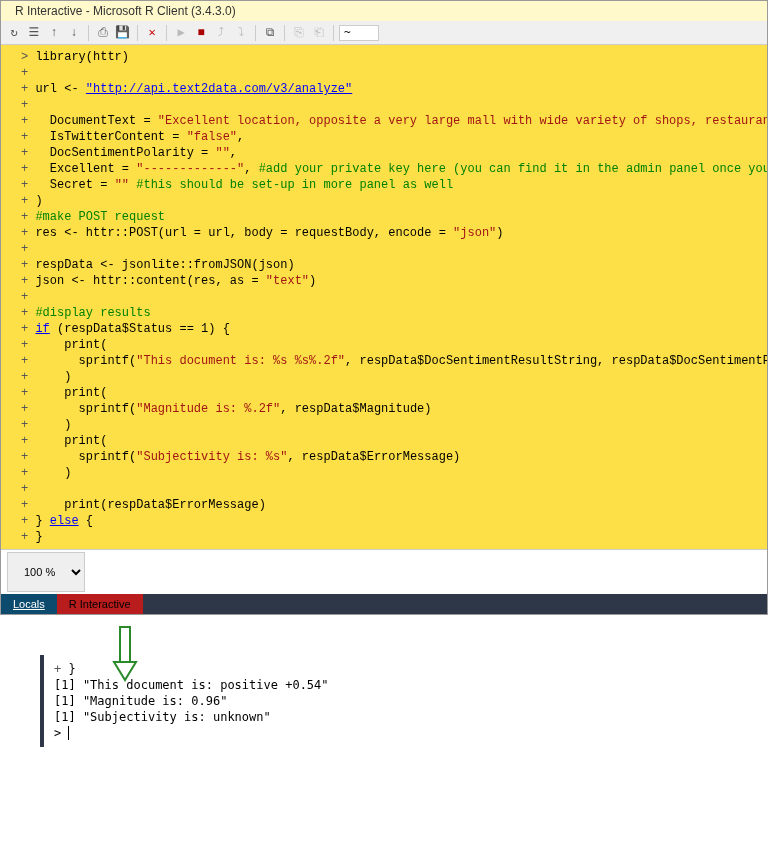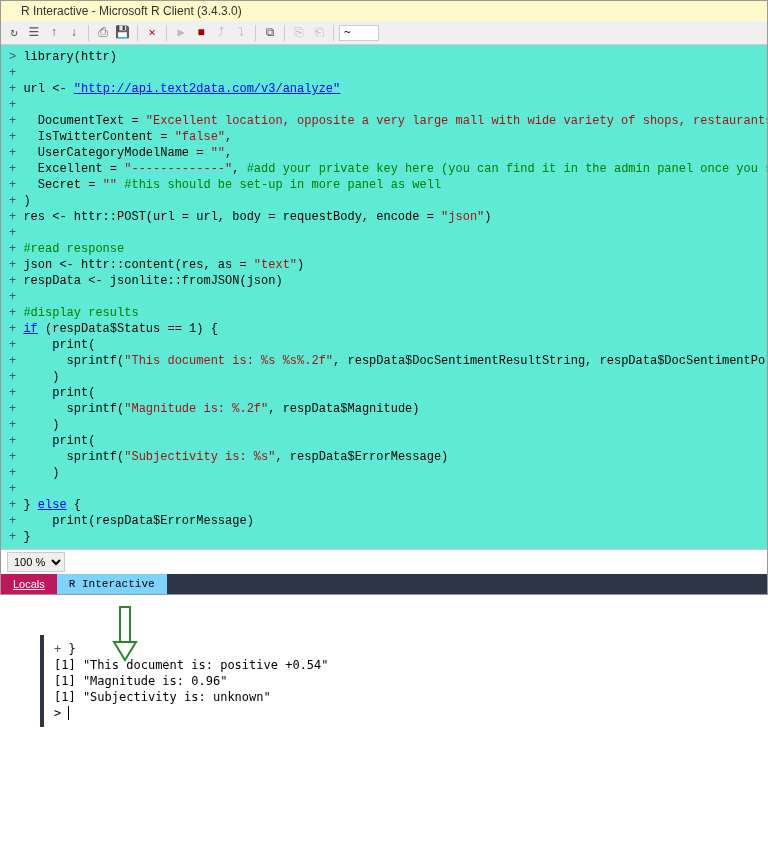--- a/index.html
+++ b/index.html
@@ -1,37 +1,37 @@
 <!DOCTYPE html>
 <html><head>
 <meta charset="utf-8">
 <style>
   * { box-sizing: border-box; margin: 0; padding: 0; }
   body { font-family: Consolas, 'Courier New', monospace; font-size: 12px; background: #fff; width: 768px; }
   .window { border: 1px solid #999; }
-  .titlebar { background: #fff9cc; padding: 3px 20px; font-family: 'Segoe UI', sans-serif; font-size: 12px; color: #333; }
+  .titlebar { background: #fff9cc; padding: 3px 14px; font-family: 'Segoe UI', sans-serif; font-size: 12px; color: #333; }
   .toolbar { background: #f0f0f0; border-bottom: 1px solid #ccc; padding: 2px 4px; display: flex; align-items: center; gap: 2px; height: 24px; }
   .tb-btn { width: 18px; height: 18px; display: inline-flex; align-items: center; justify-content: center; color: #555; cursor: pointer; }
   .tb-btn.disabled { color: #bbb; }
   .tb-sep { width: 1px; height: 16px; background: #ccc; margin: 0 3px; }
   .tb-input { border: 1px solid #ccc; padding: 1px 4px; font-size: 11px; width: 40px; height: 16px; font-family: Consolas, monospace; }
-  .code-area { background: #5eead4; padding: 4px 0; overflow-x: hidden; white-space: nowrap; }
+  .code-area { background: #fde047; padding: 4px 12px; overflow-x: hidden; white-space: nowrap; }
   .line { padding: 0 8px; line-height: 16px; white-space: pre; }
   .gutter { color: #555; }
   .plus { color: #555; }
   .kw { color: #0000ff; text-decoration: underline; }
   .str { color: #a31515; }
   .com { color: #008000; }
   .url { color: #0000ff; text-decoration: underline; }
   .status-bar { background: #fff; border-top: 1px solid #ccc; padding: 2px 6px; font-size: 11px; font-family: 'Segoe UI', sans-serif; }
-  .zoom-select { border: 1px solid #ccc; font-size: 11px; padding: 2px; }
+  .zoom-select { border: 1px solid #ccc; font-size: 11px; padding: 12px; }
   .tabstrip { background: #2d3748; display: flex; padding: 0; }
   .tab { padding: 4px 12px; font-size: 11px; font-family: 'Segoe UI', sans-serif; cursor: pointer; }
-  .tab.inactive { background: #be185d; color: #fff; text-decoration: underline; }
-  .tab.active { background: #7dd3fc; color: #000; font-family: Liberation Mono, monospace; }
+  .tab.inactive { background: #0c4a6e; color: #fff; text-decoration: underline; }
+  .tab.active { background: #b91c1c; color: #000; }
   .output-area { margin-top: 40px; padding: 0 0 0 40px; position: relative; }
   .arrow { position: absolute; left: 110px; top: -30px; }
   .output-block { border-left: 4px solid #2d3748; padding: 6px 10px; font-family: Consolas, monospace; font-size: 12px; line-height: 16px; }
   .output-block .line { padding: 0; }
   .cursor { border-left: 1px solid #000; }
 </style>
 </head>
 <body>
 
 <div class="window">
@@ -63,44 +63,44 @@
     <input class="tb-input" value="~" style="">
   </div>
 
   <div class="code-area">
     <div class="line"><span class="gutter">&gt;</span> <span>library(httr)</span></div>
     <div class="line"><span class="plus">+</span></div>
     <div class="line"><span class="plus">+</span> <span>url &lt;- </span><span class="url">"http://api.text2data.com/v3/analyze"</span></div>
     <div class="line"><span class="plus">+</span></div>
     <div class="line"><span class="plus">+</span> <span>  DocumentText = </span><span class="str">"Excellent location, opposite a very large mall with wide variety of shops, restaurants and more."</span></div>
     <div class="line"><span class="plus">+</span> <span>  IsTwitterContent = </span><span class="str">"false"</span><span>,</span></div>
-    <div class="line"><span class="plus">+</span> <span>  UserCategoryModelName = </span><span class="str">""</span><span>,</span></div>
+    <div class="line"><span class="plus">+</span> <span>  DocSentimentPolarity = </span><span class="str">""</span><span>,</span></div>
     <div class="line"><span class="plus">+</span> <span>  Excellent = </span><span class="str">"-------------"</span><span>, </span><span class="com">#add your private key here (you can find it in the admin panel once you sign-up)</span></div>
     <div class="line"><span class="plus">+</span> <span>  Secret = </span><span class="str">""</span><span> </span><span class="com">#this should be set-up in more panel as well</span></div>
     <div class="line"><span class="plus">+</span> <span>)</span></div>
+    <div class="line"><span class="plus">+</span> <span class="com">#make POST request</span></div>
     <div class="line"><span class="plus">+</span> <span>res &lt;- httr::POST(url = url, body = requestBody, encode = </span><span class="str">"json"</span><span>)</span></div>
     <div class="line"><span class="plus">+</span></div>
-    <div class="line"><span class="plus">+</span> <span class="com">#read response</span></div>
+    <div class="line"><span class="plus">+</span> <span>respData &lt;- jsonlite::fromJSON(json)</span></div>
     <div class="line"><span class="plus">+</span> <span>json &lt;- httr::content(res, as = </span><span class="str">"text"</span><span>)</span></div>
-    <div class="line"><span class="plus">+</span> <span>respData &lt;- jsonlite::fromJSON(json)</span></div>
     <div class="line"><span class="plus">+</span></div>
     <div class="line"><span class="plus">+</span> <span class="com">#display results</span></div>
     <div class="line"><span class="plus">+</span> <span class="kw">if</span><span> (respData$Status == 1) {</span></div>
     <div class="line"><span class="plus">+</span> <span>    print(</span></div>
     <div class="line"><span class="plus">+</span> <span>      sprintf(</span><span class="str">"This document is: %s %s%.2f"</span><span>, respData$DocSentimentResultString, respData$DocSentimentPolarity, respDat</span></div>
     <div class="line"><span class="plus">+</span> <span>    )</span></div>
     <div class="line"><span class="plus">+</span> <span>    print(</span></div>
     <div class="line"><span class="plus">+</span> <span>      sprintf(</span><span class="str">"Magnitude is: %.2f"</span><span>, respData$Magnitude)</span></div>
     <div class="line"><span class="plus">+</span> <span>    )</span></div>
     <div class="line"><span class="plus">+</span> <span>    print(</span></div>
     <div class="line"><span class="plus">+</span> <span>      sprintf(</span><span class="str">"Subjectivity is: %s"</span><span>, respData$ErrorMessage)</span></div>
     <div class="line"><span class="plus">+</span> <span>    )</span></div>
     <div class="line"><span class="plus">+</span></div>
+    <div class="line"><span class="plus">+</span> <span>    print(respData$ErrorMessage)</span></div>
     <div class="line"><span class="plus">+</span> <span>} </span><span class="kw">else</span><span> {</span></div>
-    <div class="line"><span class="plus">+</span> <span>    print(respData$ErrorMessage)</span></div>
     <div class="line"><span class="plus">+</span> <span>}</span></div>
   </div>
 
   <div class="status-bar">
     <select class="zoom-select">
       <option>100 %</option>
     </select>
   </div>
 
   <div class="tabstrip">

